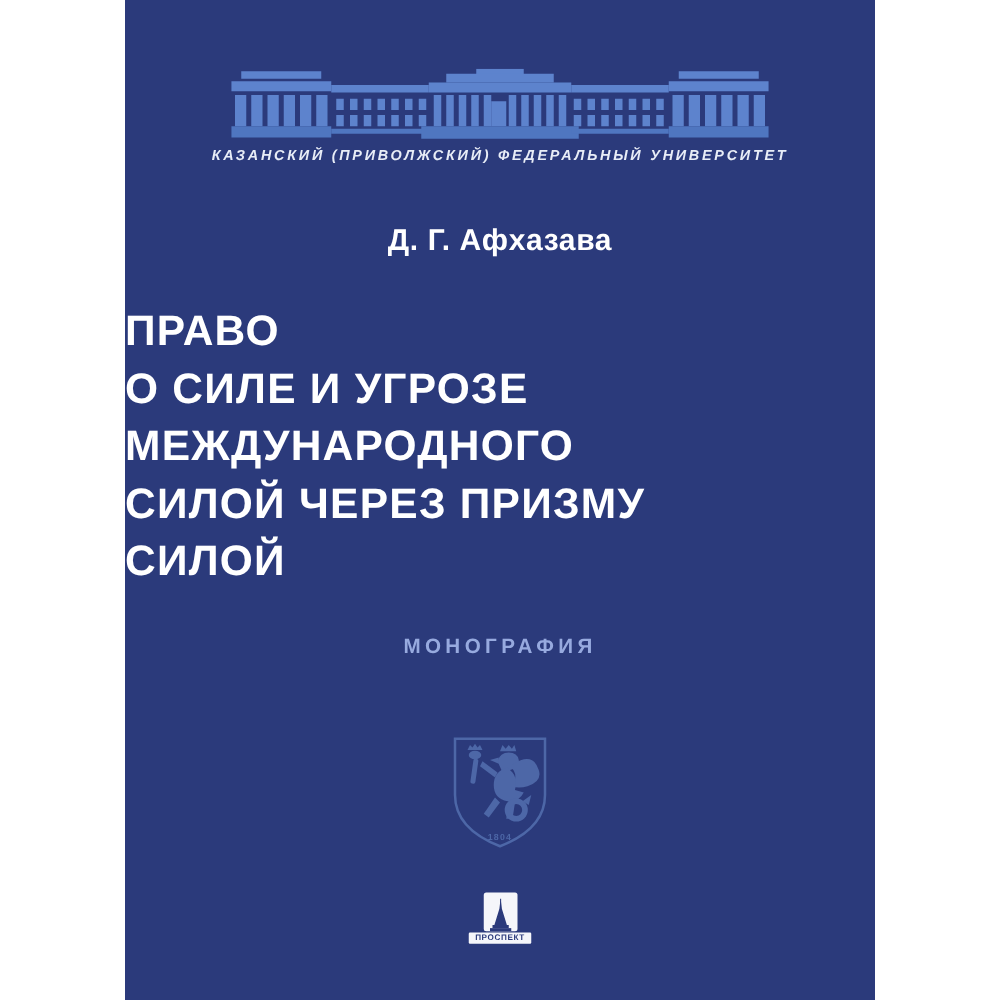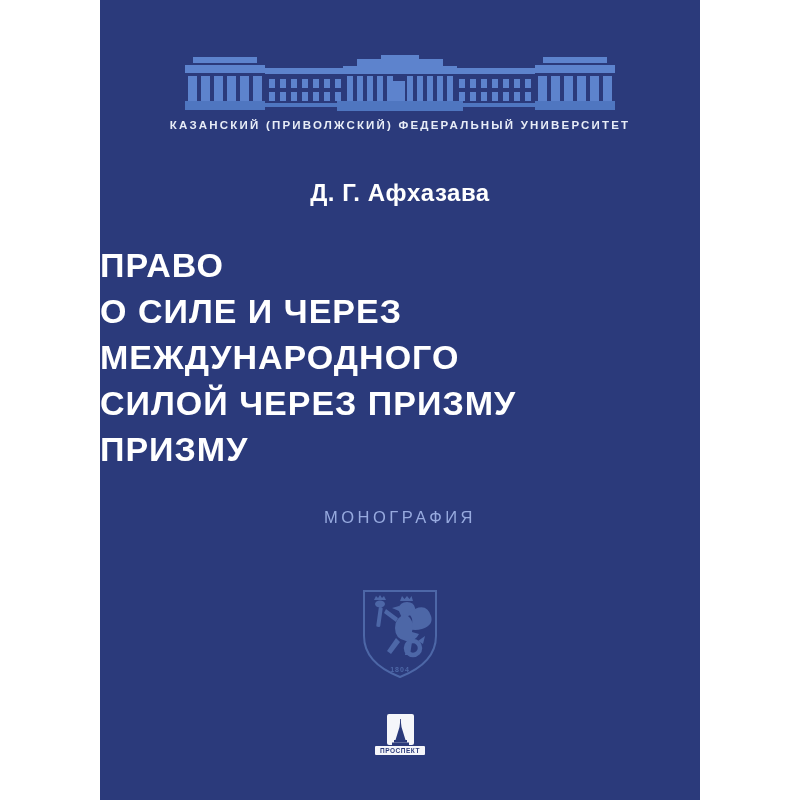--- a/index.html
+++ b/index.html
@@ -20,36 +20,37 @@
 
   .building { top: 55px; width: 430px; height: 58px; }
   .b-light { fill: var(--illustration_blue, #5d83cd); }
   .b-dark  { fill: var(--illustration_blue_dark, #4f76c0); }
 
   .univ {
     top: 119px; width: 600px; text-align: center;
     color: var(--university_text, #e8edf7);
     font-size: 11.5px; font-weight: bold; letter-spacing: 2.2px;
     white-space: nowrap;
+    font-style: italic;
   }
   .author {
     top: 179px; width: 696px; text-align: center;
     color: var(--title_text, #ffffff);
     font-size: 24px; font-weight: bold; letter-spacing: 0.5px;
   }
   .title {
     top: 242px; width: 600px; text-align: left;
     color: var(--title_text, #ffffff);
     font-size: 34px; font-weight: bold; line-height: 46px;
     letter-spacing: 1px;
   }
   .subtitle {
     top: 508px; width: 504px; text-align: center;
     color: var(--subtitle_text, #97aadf);
-    font-size: 16.5px; font-weight: normal; letter-spacing: 3.5px;
+    font-size: 16.5px; font-weight: bold; letter-spacing: 3.5px;
   }
   .emblem { top: 588px; width: 80px; height: 92px; }
   .e-fill   { fill: var(--emblem_blue, #4d67a7); }
   .e-stroke { fill: none; stroke: var(--emblem_blue, #4d67a7); }
   .e-year {
     fill: var(--emblem_blue, #4d67a7);
     font-family: "Liberation Sans", sans-serif;
     font-size: 7px; font-weight: bold; letter-spacing: 1px;
   }
   .publisher { top: 714px; width: 60px; text-align: center; }
@@ -146,24 +147,24 @@
     <rect class="b-light" x="418" y="21" width="9" height="25"></rect>
     <rect class="b-dark" x="350" y="46" width="80" height="9"></rect>
   </svg>
 
   <div class="univ centered">КАЗАНСКИЙ (ПРИВОЛЖСКИЙ) ФЕДЕРАЛЬНЫЙ УНИВЕРСИТЕТ</div>
 
   <div class="author centered">Д. Г. Афхазава</div>
 
   <div class="title centered">
     <div>ПРАВО</div>
-    <div>О СИЛЕ И ЧЕРЕЗ</div>
+    <div>О СИЛЕ И УГРОЗЕ</div>
     <div>МЕЖДУНАРОДНОГО</div>
     <div>СИЛОЙ ЧЕРЕЗ ПРИЗМУ</div>
-    <div>ПРИЗМУ</div>
+    <div>СИЛОЙ</div>
   </div>
 
   <div class="subtitle centered">МОНОГРАФИЯ</div>
 
   <svg class="emblem centered" viewBox="0 0 80 92">
     <path class="e-stroke" stroke-width="2" d="M4,3 H76 V48 Q76,75 40,89 Q4,75 4,48 Z"></path>
     <g>
 
       <path class="e-fill" d="M14,12 l2,-4 2,2 2,-3 2,3 2,-2 2,4 z"></path>
       <ellipse class="e-fill" cx="20" cy="16" rx="5" ry="3.5"></ellipse>

